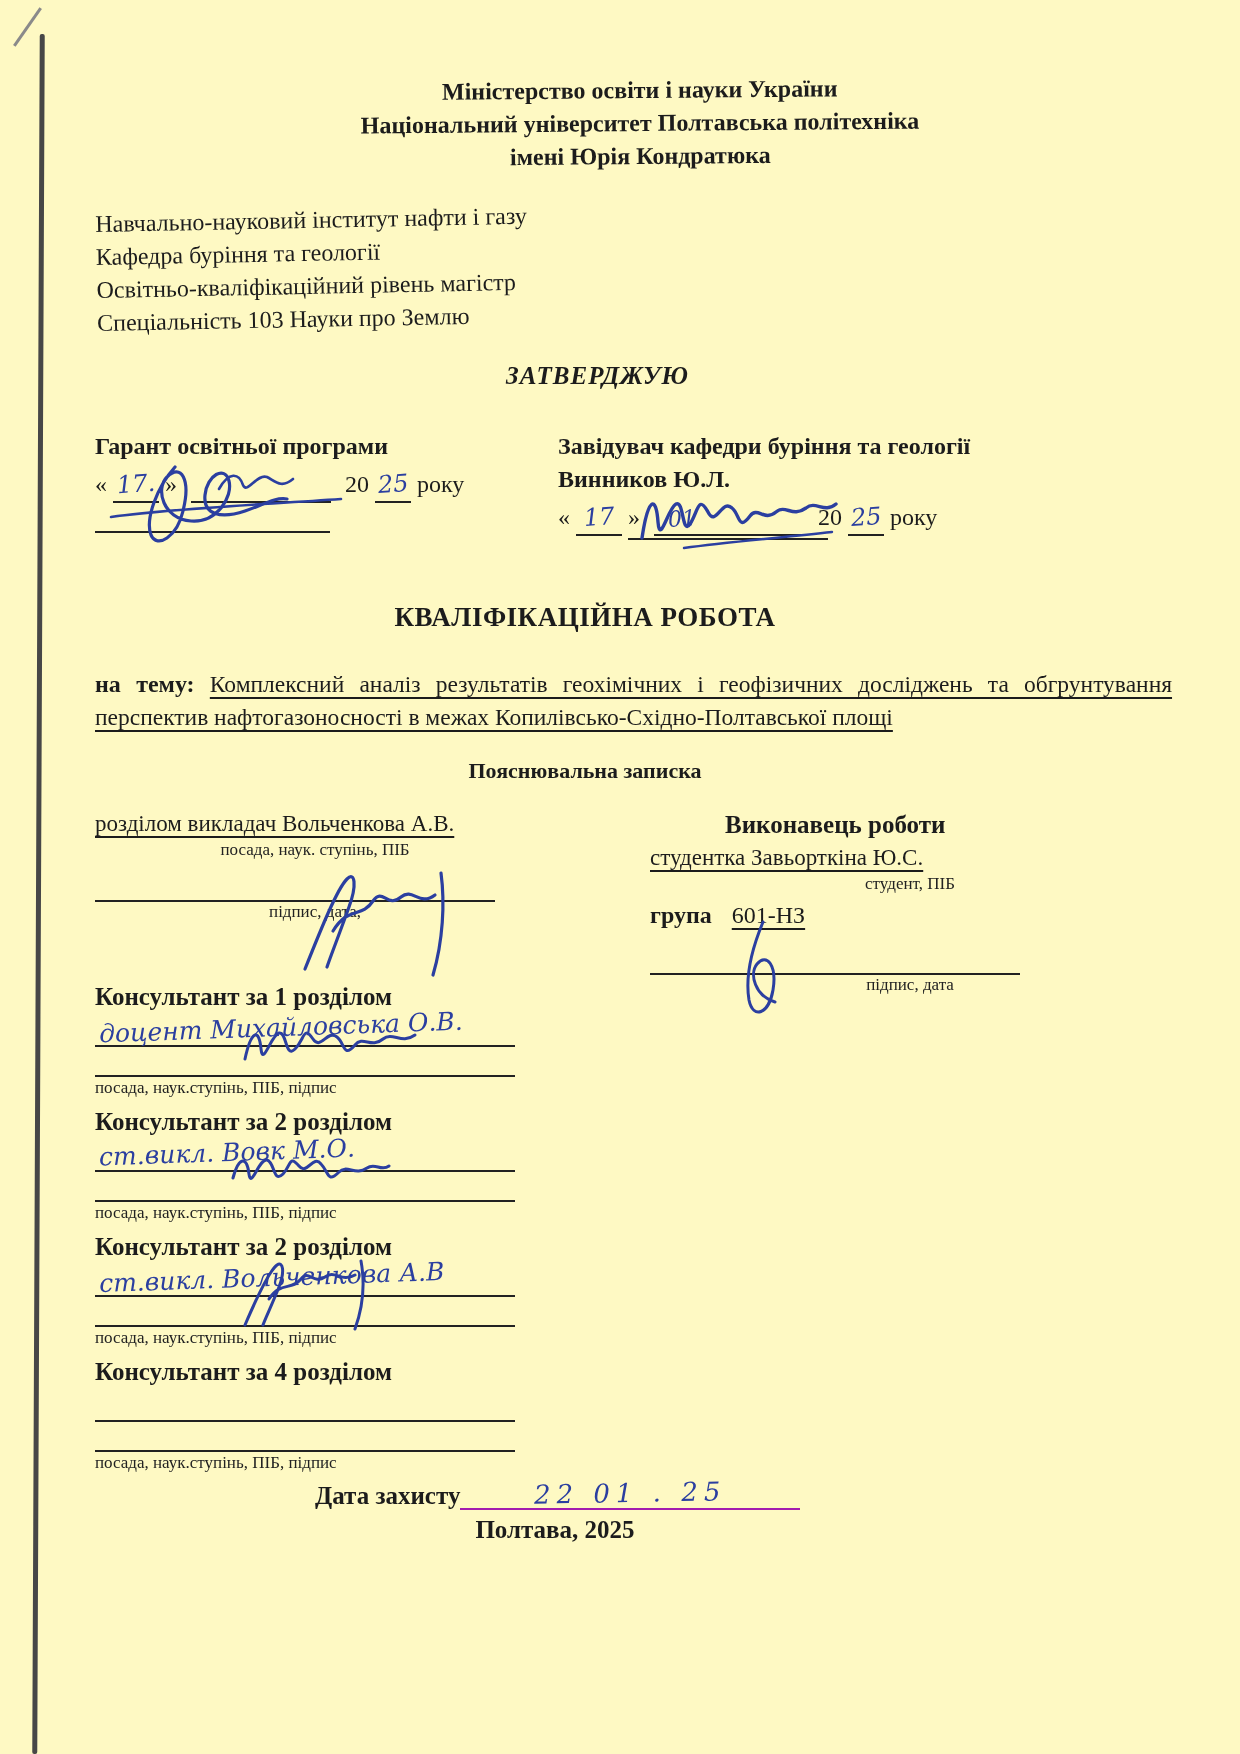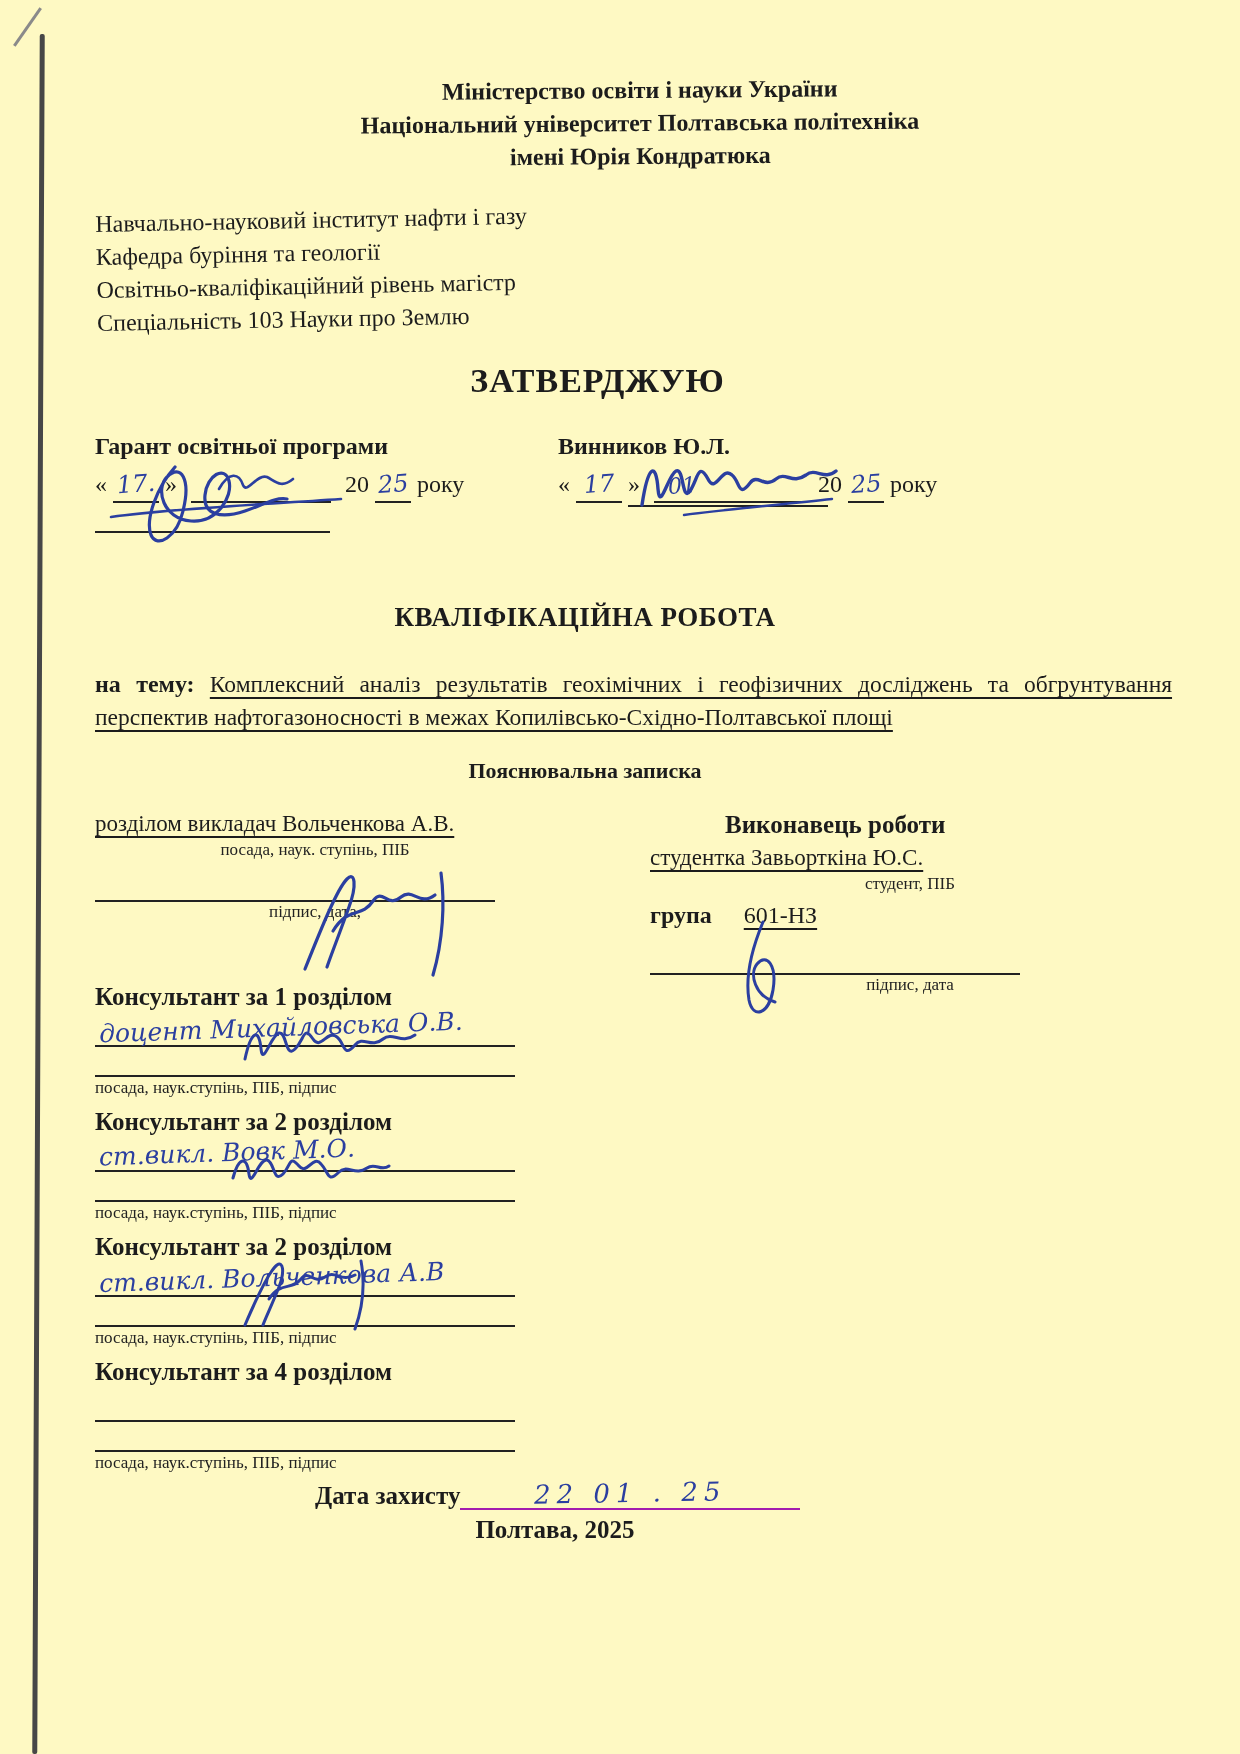--- a/index.html
+++ b/index.html
@@ -12,21 +12,21 @@
   .scan-edge { position:absolute; left:36px; top:34px; width:5px; height:1720px;
     background:#474747; transform:rotate(0.25deg); border-radius:2px; }
   .scan-corner { position:absolute; left:26px; top:4px; width:3px; height:46px;
     background:#8a8a8a; transform:rotate(35deg); }
   .content { position:absolute; left:0; top:0; width:100%; height:100%; }
   .ministry { position:absolute; top:74px; left:120px; right:80px; text-align:center;
     font-weight:bold; font-size:24px; line-height:33px; transform:rotate(-0.5deg); }
   .institute { position:absolute; top:208px; left:95px; font-size:24px; line-height:33px;
     transform:rotate(-1.1deg); transform-origin:left top; }
   .approve-heading { position:absolute; top:362px; left:0; right:45px; text-align:center;
-    font-weight:bold; font-size:34px; letter-spacing:1px; }
+    font-weight:bold; font-size:25px; letter-spacing:1px;font-style:italic; }
 
   .approval-row { position:absolute; top:430px; left:95px; right:55px; display:flex; }
   .approval-col { position:relative; }
   .col-left  { width:455px; }
   .col-right { flex:1; padding-left:8px; }
   .approval-col .title, .approval-col .name { font-weight:bold; font-size:24px; line-height:33px; }
   .date-line { margin-top:4px; font-size:24px; line-height:34px; white-space:nowrap; }
   .dayspan { display:inline-block; min-width:46px; text-align:center; border-bottom:2px solid #222; }
   .blank { display:inline-block; position:relative; border-bottom:2px solid #222; height:26px; vertical-align:bottom; }
   .blank-month-l { width:140px; margin:0 8px; }
@@ -54,21 +54,21 @@
   .people-right { flex:1; padding-left:75px; }
   .people-col .role { font-weight:bold; font-size:25px; line-height:34px; }
   .people-right .role { padding-left:75px; }
   .person-line { font-size:23px; line-height:32px; }
   .cap { font-size:17px; color:#222; }
   .cap-center-l { width:300px; margin-left:70px; text-align:center; }
   .cap-center-r { width:300px; margin-left:110px; text-align:center; }
   .long-rule { width:400px; border-bottom:2px solid #222; height:40px; }
   .people-right .long-rule { width:370px; height:44px; }
   .group-line { margin-top:8px; font-size:24px; }
-  .group-label { font-weight:bold; margin-right:26px;text-align:center; }
+  .group-label { font-weight:bold; margin-right:14px;text-align:center; }
   .group-value { text-decoration:underline; text-decoration-thickness:1.5px; text-underline-offset:5px; }
 
   .consultants { position:absolute; top:980px; left:95px; width:470px; }
   .consultant { position:relative; margin-bottom:6px; }
   .consultant .c-label { font-weight:bold; font-size:25px; line-height:33px; }
   .hand-line { position:relative; width:420px; border-bottom:2px solid #222; height:32px; }
   .hand-line .hand { font-size:25px; transform:rotate(-2deg); margin-left:4px; }
   .rule2 { position:relative; width:420px; border-bottom:2px solid #222; height:28px; }
   .consultant .cap { line-height:22px; }
 
@@ -122,20 +122,21 @@
         </div>
         <div class="sig-rule">
           <svg class="ink-svg" style="left:10px; top:-78px;" width="260" height="100" viewBox="0 0 260 100">
             <path d="M70,14 C52,34 40,66 46,82 C52,96 72,84 78,58 C86,26 76,10 62,24 C50,36 58,66 86,68 C112,70 128,44 124,28 C120,12 102,22 100,42 C98,62 116,66 140,58 C158,52 170,44 182,46" fill="none" stroke="#2b3fa0" stroke-width="3.2" stroke-linecap="round"></path>
             <path d="M6,64 C60,56 150,52 236,46" fill="none" stroke="#2b3fa0" stroke-width="2.6" stroke-linecap="round"></path>
           </svg>
         </div>
       </div>
 
       <div class="approval-col col-right">
+        <div class="title">Завідувач кафедри буріння та геології</div>
         <div class="name">Винников Ю.Л.</div>
         <div class="date-line">
           <span>«</span>
           <span class="dayspan"><span class="hand">17</span></span>
           <span>»</span>
           <span class="blank blank-month-r">
             <span class="hand" style="position:absolute; left:14px; top:-6px; font-size:22px;">01</span>
           </span>
           <span>20</span>
           <span class="yearspan"><span class="hand">25</span></span>

